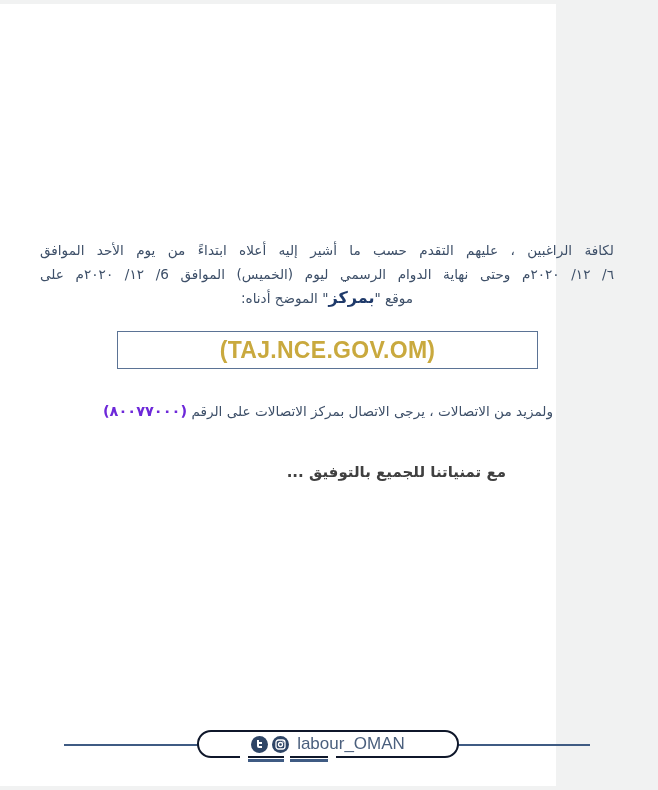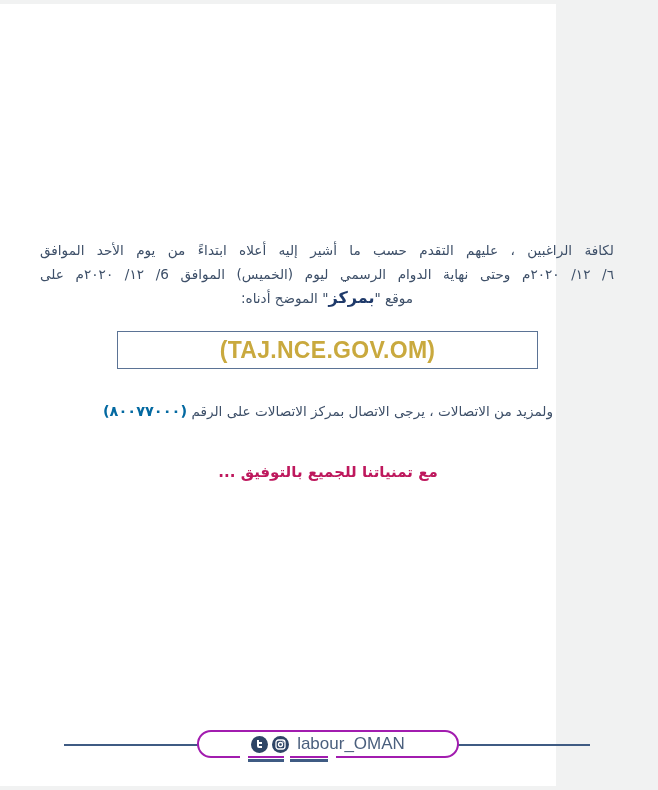--- a/index.html
+++ b/index.html
@@ -70,32 +70,32 @@
     position: absolute;
     left: 60px;
     top: 399px;
     width: 536px;
     direction: rtl;
     text-align: center;
     color: #3d4f68;
     font-size: 13.6px;
   }
   .inquiry .phone {
-    color: #0369a1;
+    color: #6d28d9;
     font-weight: bold;
     font-size: 14.5px;
   }
   .closing {
     position: absolute;
     left: 150px;
     top: 459px;
     width: 356px;
     direction: rtl;
-    text-align: center;
-    color: #be185d;
+    text-align: right;
+    color: #404040;
     font-weight: bold;
     font-size: 15px;
   }
   .footer {
     position: absolute;
     left: 0;
     top: 724px;
     width: 654px;
     height: 36px;
   }
@@ -114,21 +114,21 @@
     width: 134px;
     height: 2px;
     background: #3f5b83;
   }
   .footer .pill {
     position: absolute;
     left: 197px;
     top: 2px;
     width: 262px;
     height: 28px;
-    border: 2px solid #a21caf;
+    border: 2px solid #0f172a;
     border-radius: 16px;
     box-sizing: border-box;
     background: #ffffff;
     display: flex;
     align-items: center;
     justify-content: center;
     gap: 4px;
   }
   .footer .pill-gap {
     position: absolute;

